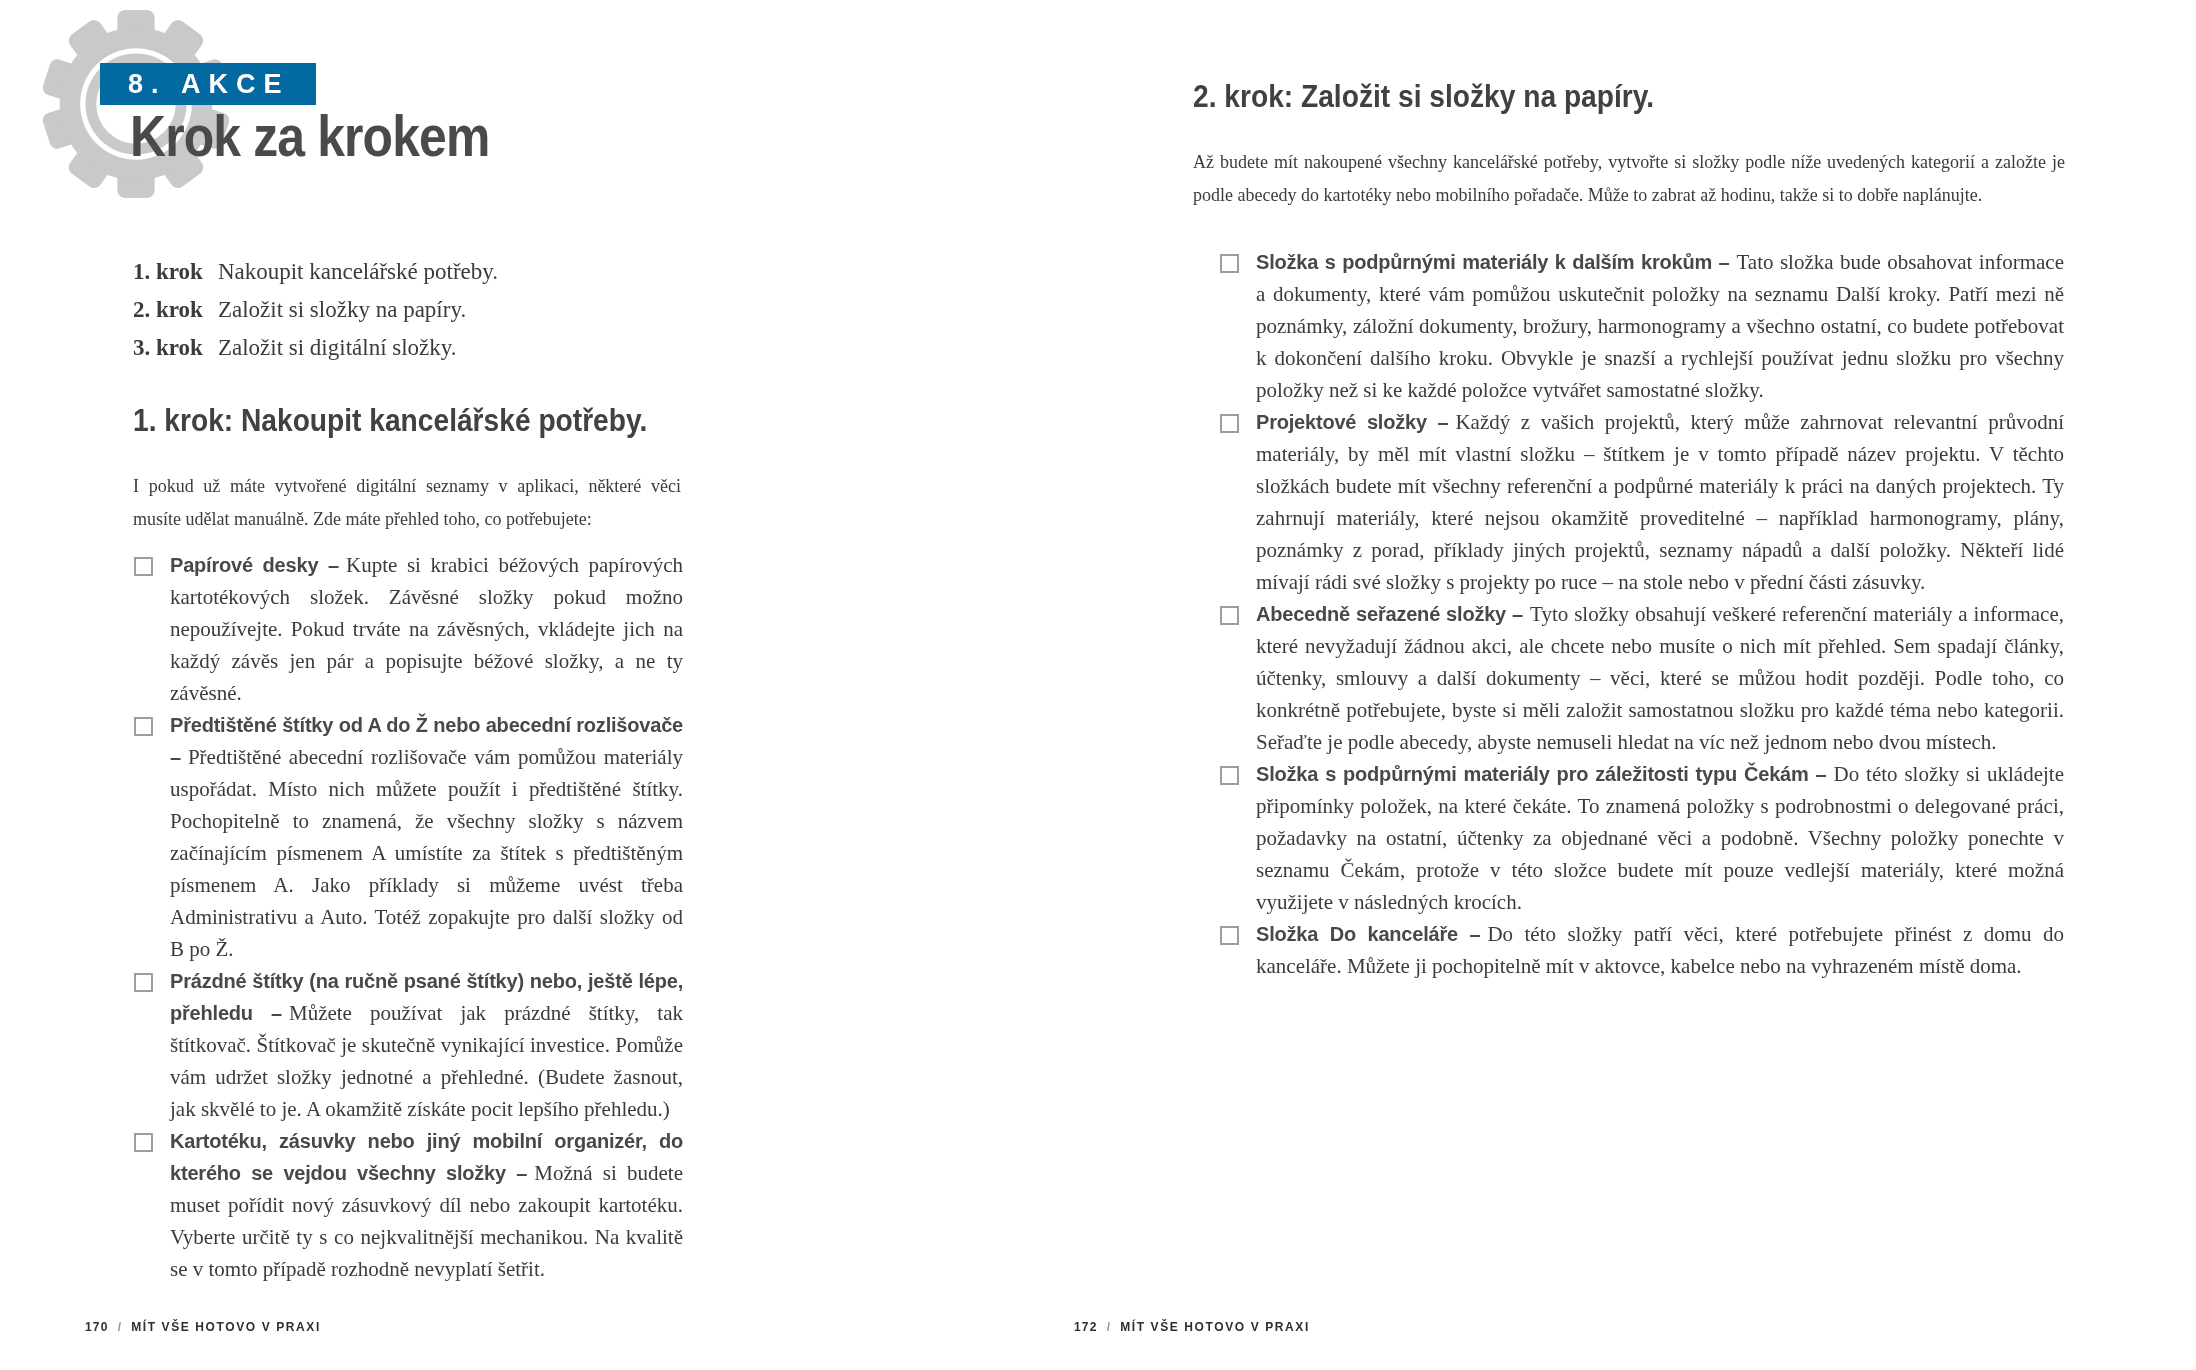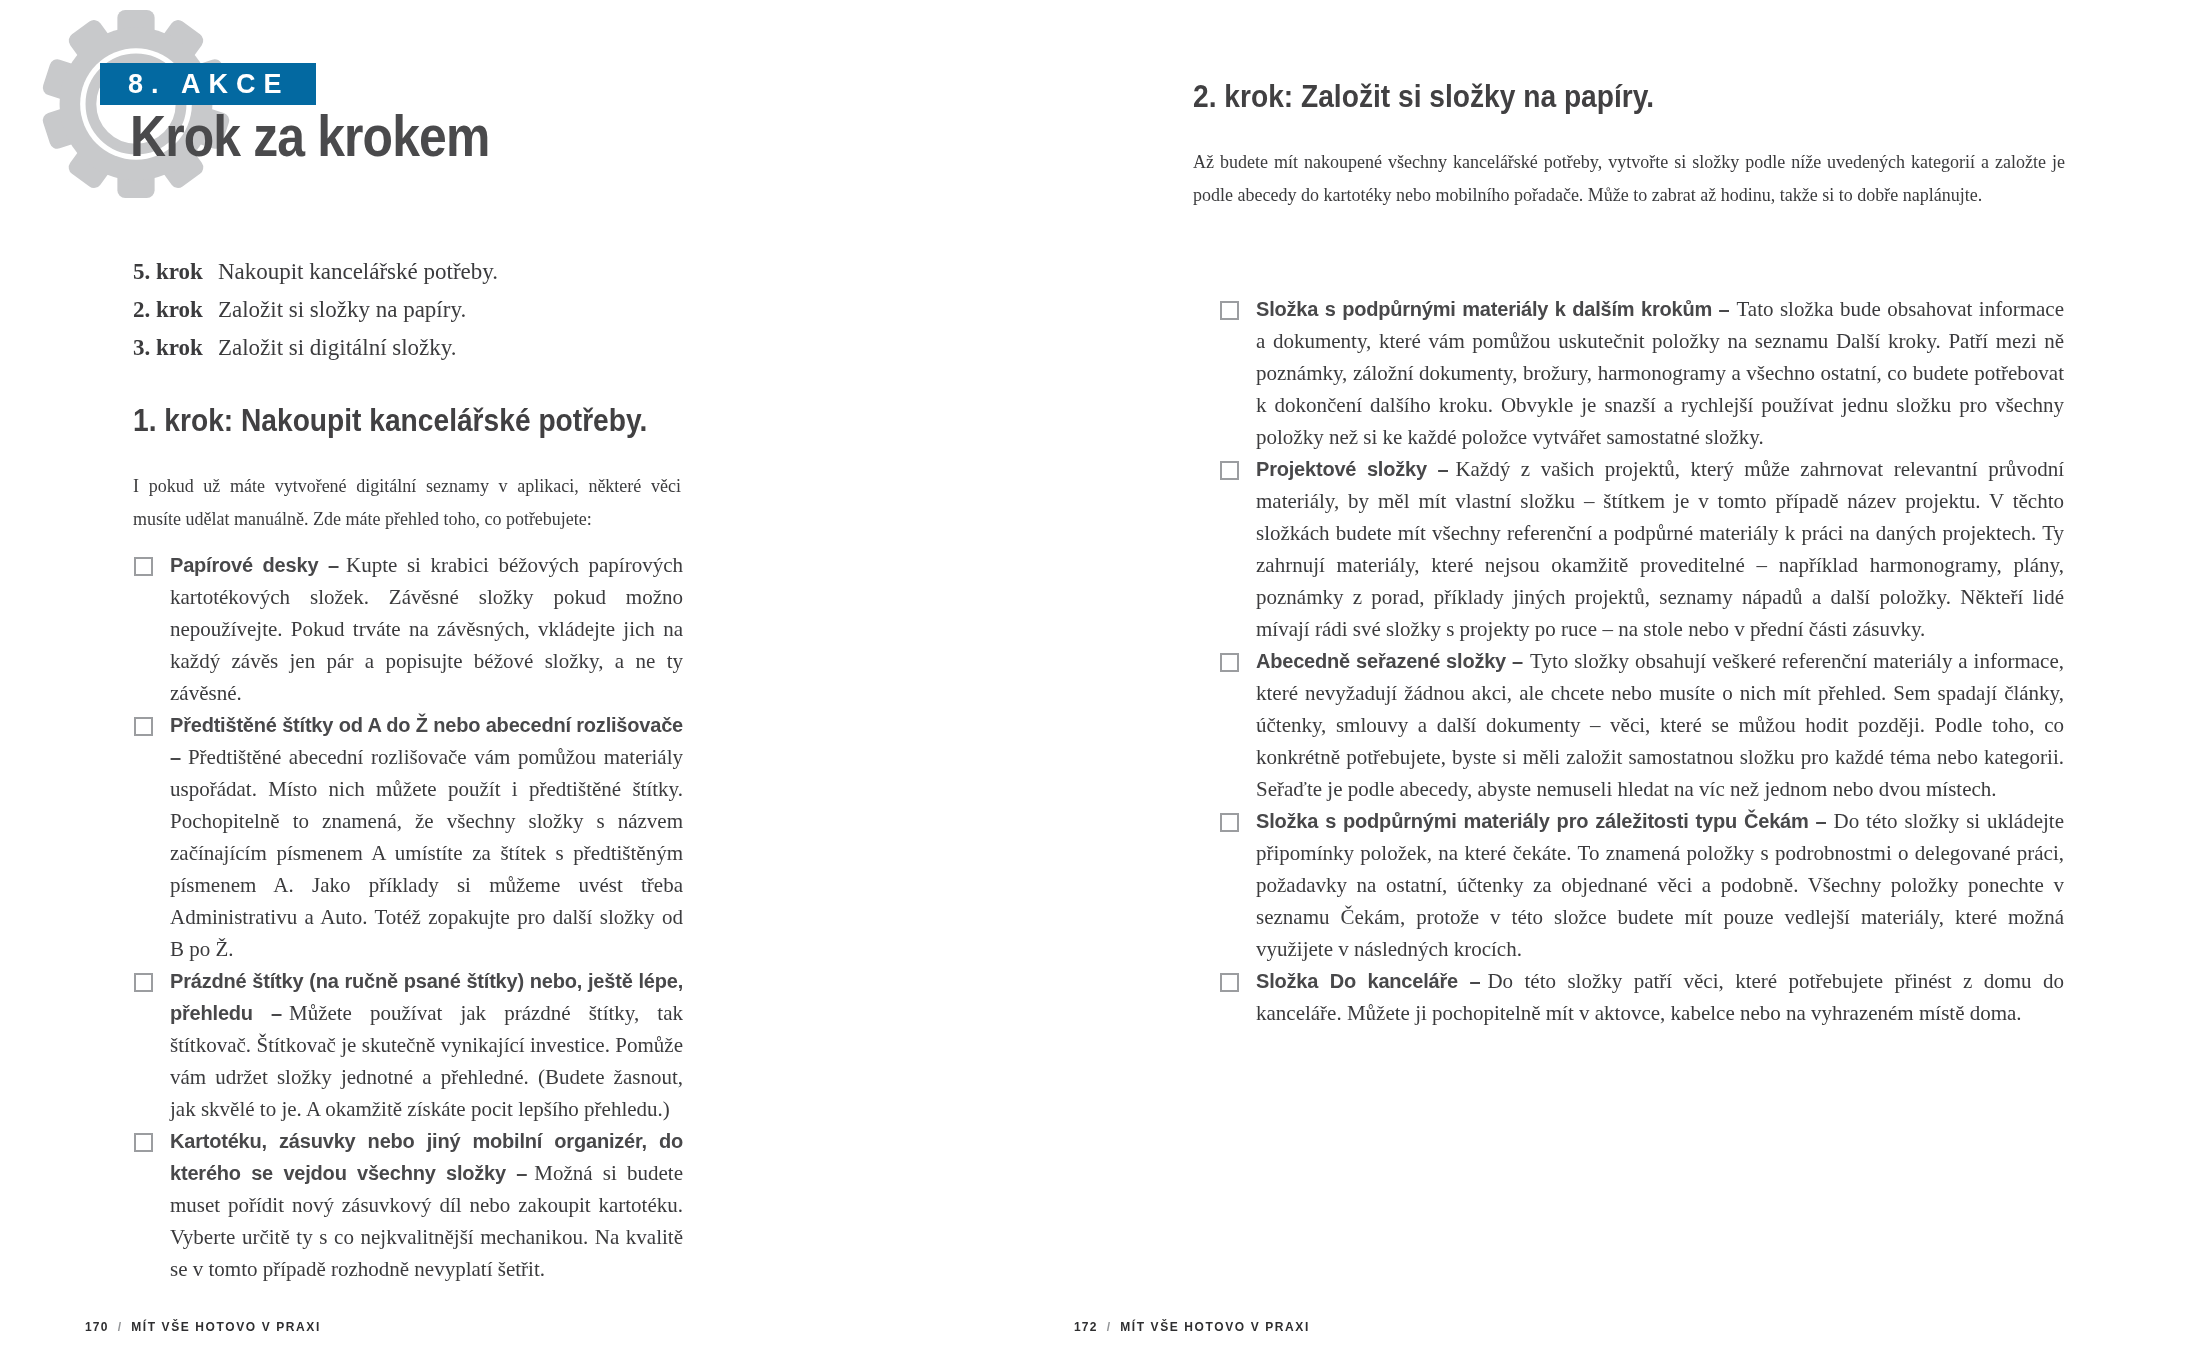--- a/index.html
+++ b/index.html
@@ -44,21 +44,21 @@
   }
   .h-left{position:absolute;left:133px;top:402px;}
   .h-right{position:absolute;left:1193px;top:78px;}
   
   .intro{font-size:18px;line-height:33px;text-align:justify;color:#3b3b3d;}
   .intro-left{position:absolute;left:133px;top:452px;width:548px;}
   .intro-right{position:absolute;left:1193px;top:128px;width:872px;}
   
   .checklist{list-style:none;margin:0;padding:0;}
   .cl-left{position:absolute;left:134px;top:549px;width:549px;}
-  .cl-right{position:absolute;left:1220px;top:246px;width:844px;margin-top:47px;}
+  .cl-right{position:absolute;left:1220px;top:246px;width:844px;}
   .checklist li{
     display:grid;grid-template-columns:36px 1fr;
     align-items:start;margin:0;
   }
   .checkbox{
     width:15px;height:15px;margin-top:8px;
     border:2px solid #9b9da0;background:#ffffff;display:inline-block;
   }
   .item-text{font-size:21px;line-height:32px;text-align:justify;margin:0;color:#3b3b3d;}
   .item-text .lead{
@@ -108,21 +108,21 @@
       <circle cx="100" cy="100" r="46" fill="none" stroke="#c8c9cb" stroke-width="11"></circle>
       <circle cx="100" cy="100" r="33" fill="none" stroke="#ffffff" stroke-width="4"></circle>
     </svg>
 
     <div class="badge">8. AKCE</div>
 
     <div class="chapter-title">Krok za krokem</div>
 
     <div class="steps">
       <div class="step">
-        <b>5. krok</b><span>Nakoupit kancelářské potřeby.</span>
+        <b>1. krok</b><span>Nakoupit kancelářské potřeby.</span>
       </div>
       <div class="step">
         <b>2. krok</b><span>Založit si složky na papíry.</span>
       </div>
       <div class="step">
         <b>3. krok</b><span>Založit si digitální složky.</span>
       </div>
     </div>
 
     <div class="section-heading h-left">1. krok: Nakoupit kancelářské potřeby.</div>

